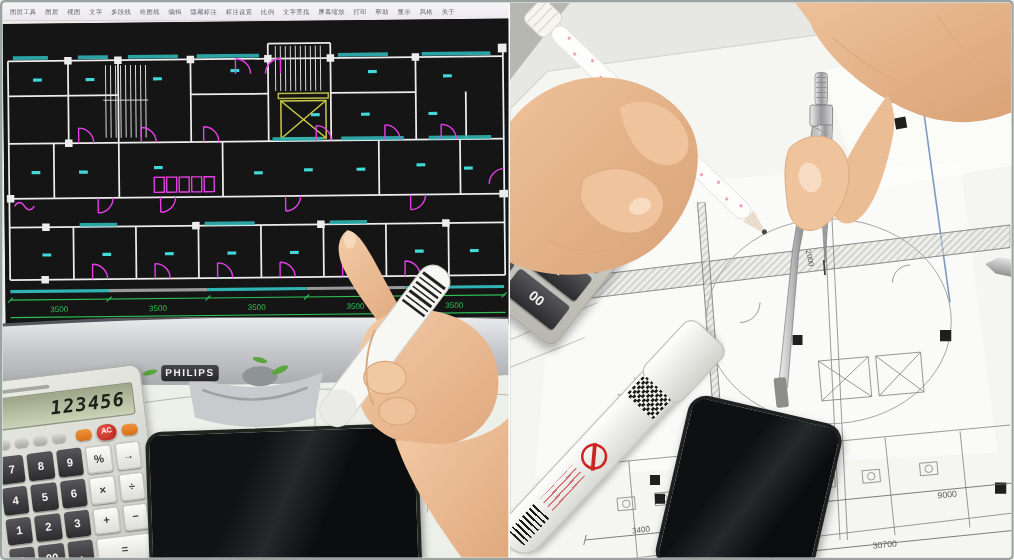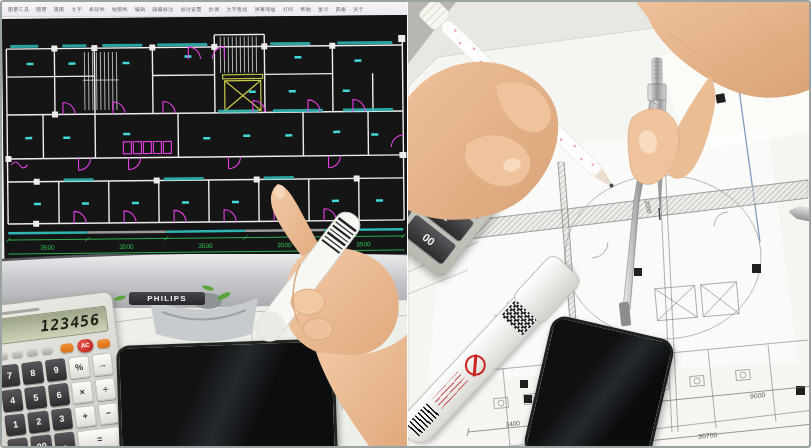--- a/index.html
+++ b/index.html
@@ -6,21 +6,21 @@
   .shot{position:relative;width:811px;height:448px;border:2px solid #9aa39f;border-radius:4px;overflow:hidden;background:#fff;box-sizing:border-box;}
   .panel{position:absolute;top:0;height:448px;overflow:hidden;}
   .panel-left{left:0;width:405px;background:#efefec;}
   .panel-right{left:405px;width:406px;background:#e7e7e3;border-left:1px solid #fdfdfd;}
   .abs{position:absolute;}
   
   .menubar{left:0;top:0;width:405px;height:15px;background:linear-gradient(#f7f5f8,#ebe9ee);display:flex;align-items:center;gap:7px;padding:0 6px;box-sizing:border-box;border-bottom:1px solid #d8d6da;}
   .menubar span{font-size:5px;color:#5d626b;white-space:nowrap;letter-spacing:.3px;}
   .screen{left:0;top:15px;width:405px;height:244px;background:#141414;transform:rotate(-0.6deg);transform-origin:50% 0;}
   .bezelwrap{left:0;top:252px;width:405px;height:92px;}
-  .brand{left:127px;top:290px;width:76px;height:13px;background:linear-gradient(#46464c,#26262b);border-radius:3px;color:#f0f0f0;font-size:8px;font-weight:bold;letter-spacing:1.2px;display:flex;align-items:center;justify-content:center;}
+  .brand{left:127px;top:290px;width:46px;height:13px;background:linear-gradient(#46464c,#26262b);border-radius:3px;color:#f0f0f0;font-size:8px;font-weight:bold;letter-spacing:1.2px;display:flex;align-items:center;justify-content:center;}
   .woodstrip{left:396px;top:18px;width:9px;height:150px;background:linear-gradient(#c4a37e,#a98b67);}
   
   .desk{left:0;top:286px;width:405px;height:162px;background:#edefe9;}
   .calc{left:-10px;top:296px;width:130px;height:160px;transform:rotate(-7deg);background:linear-gradient(160deg,#ecece7,#c9c9c2);border:1px solid #b2b2aa;border-radius:9px;box-shadow:2px 3px 6px rgba(0,0,0,.25);padding:6px 7px;box-sizing:border-box;}
   .calc-brandline{width:46px;height:3px;background:#a8a8a2;border-radius:2px;margin:1px 0 3px 2px;}
   .lcd{height:24px;background:linear-gradient(#9ea689,#ccd2b6);border:1px solid #8f957e;border-radius:3px;display:flex;align-items:center;justify-content:flex-end;padding:0 6px;font-family:"DejaVu Sans Mono",monospace;font-style:italic;font-weight:bold;font-size:15px;color:#1d2018;letter-spacing:1px;}
   .memrow{display:flex;align-items:center;gap:4px;margin:5px 0 4px 0;height:12px;}
   .mk{width:13px;height:7px;border-radius:4px;background:linear-gradient(#d9d9d4,#ababa4);box-shadow:0 1px 1px rgba(0,0,0,.3);}
   .mk-or{width:15px;height:9px;background:linear-gradient(#f0923c,#d96f14);}
   .mk-ac{width:19px;height:13px;border-radius:7px;background:radial-gradient(circle at 35% 30%,#e8564a,#b01d14);color:#fff;font-size:6px;font-weight:bold;display:flex;align-items:center;justify-content:center;box-shadow:0 1px 2px rgba(0,0,0,.4);}

